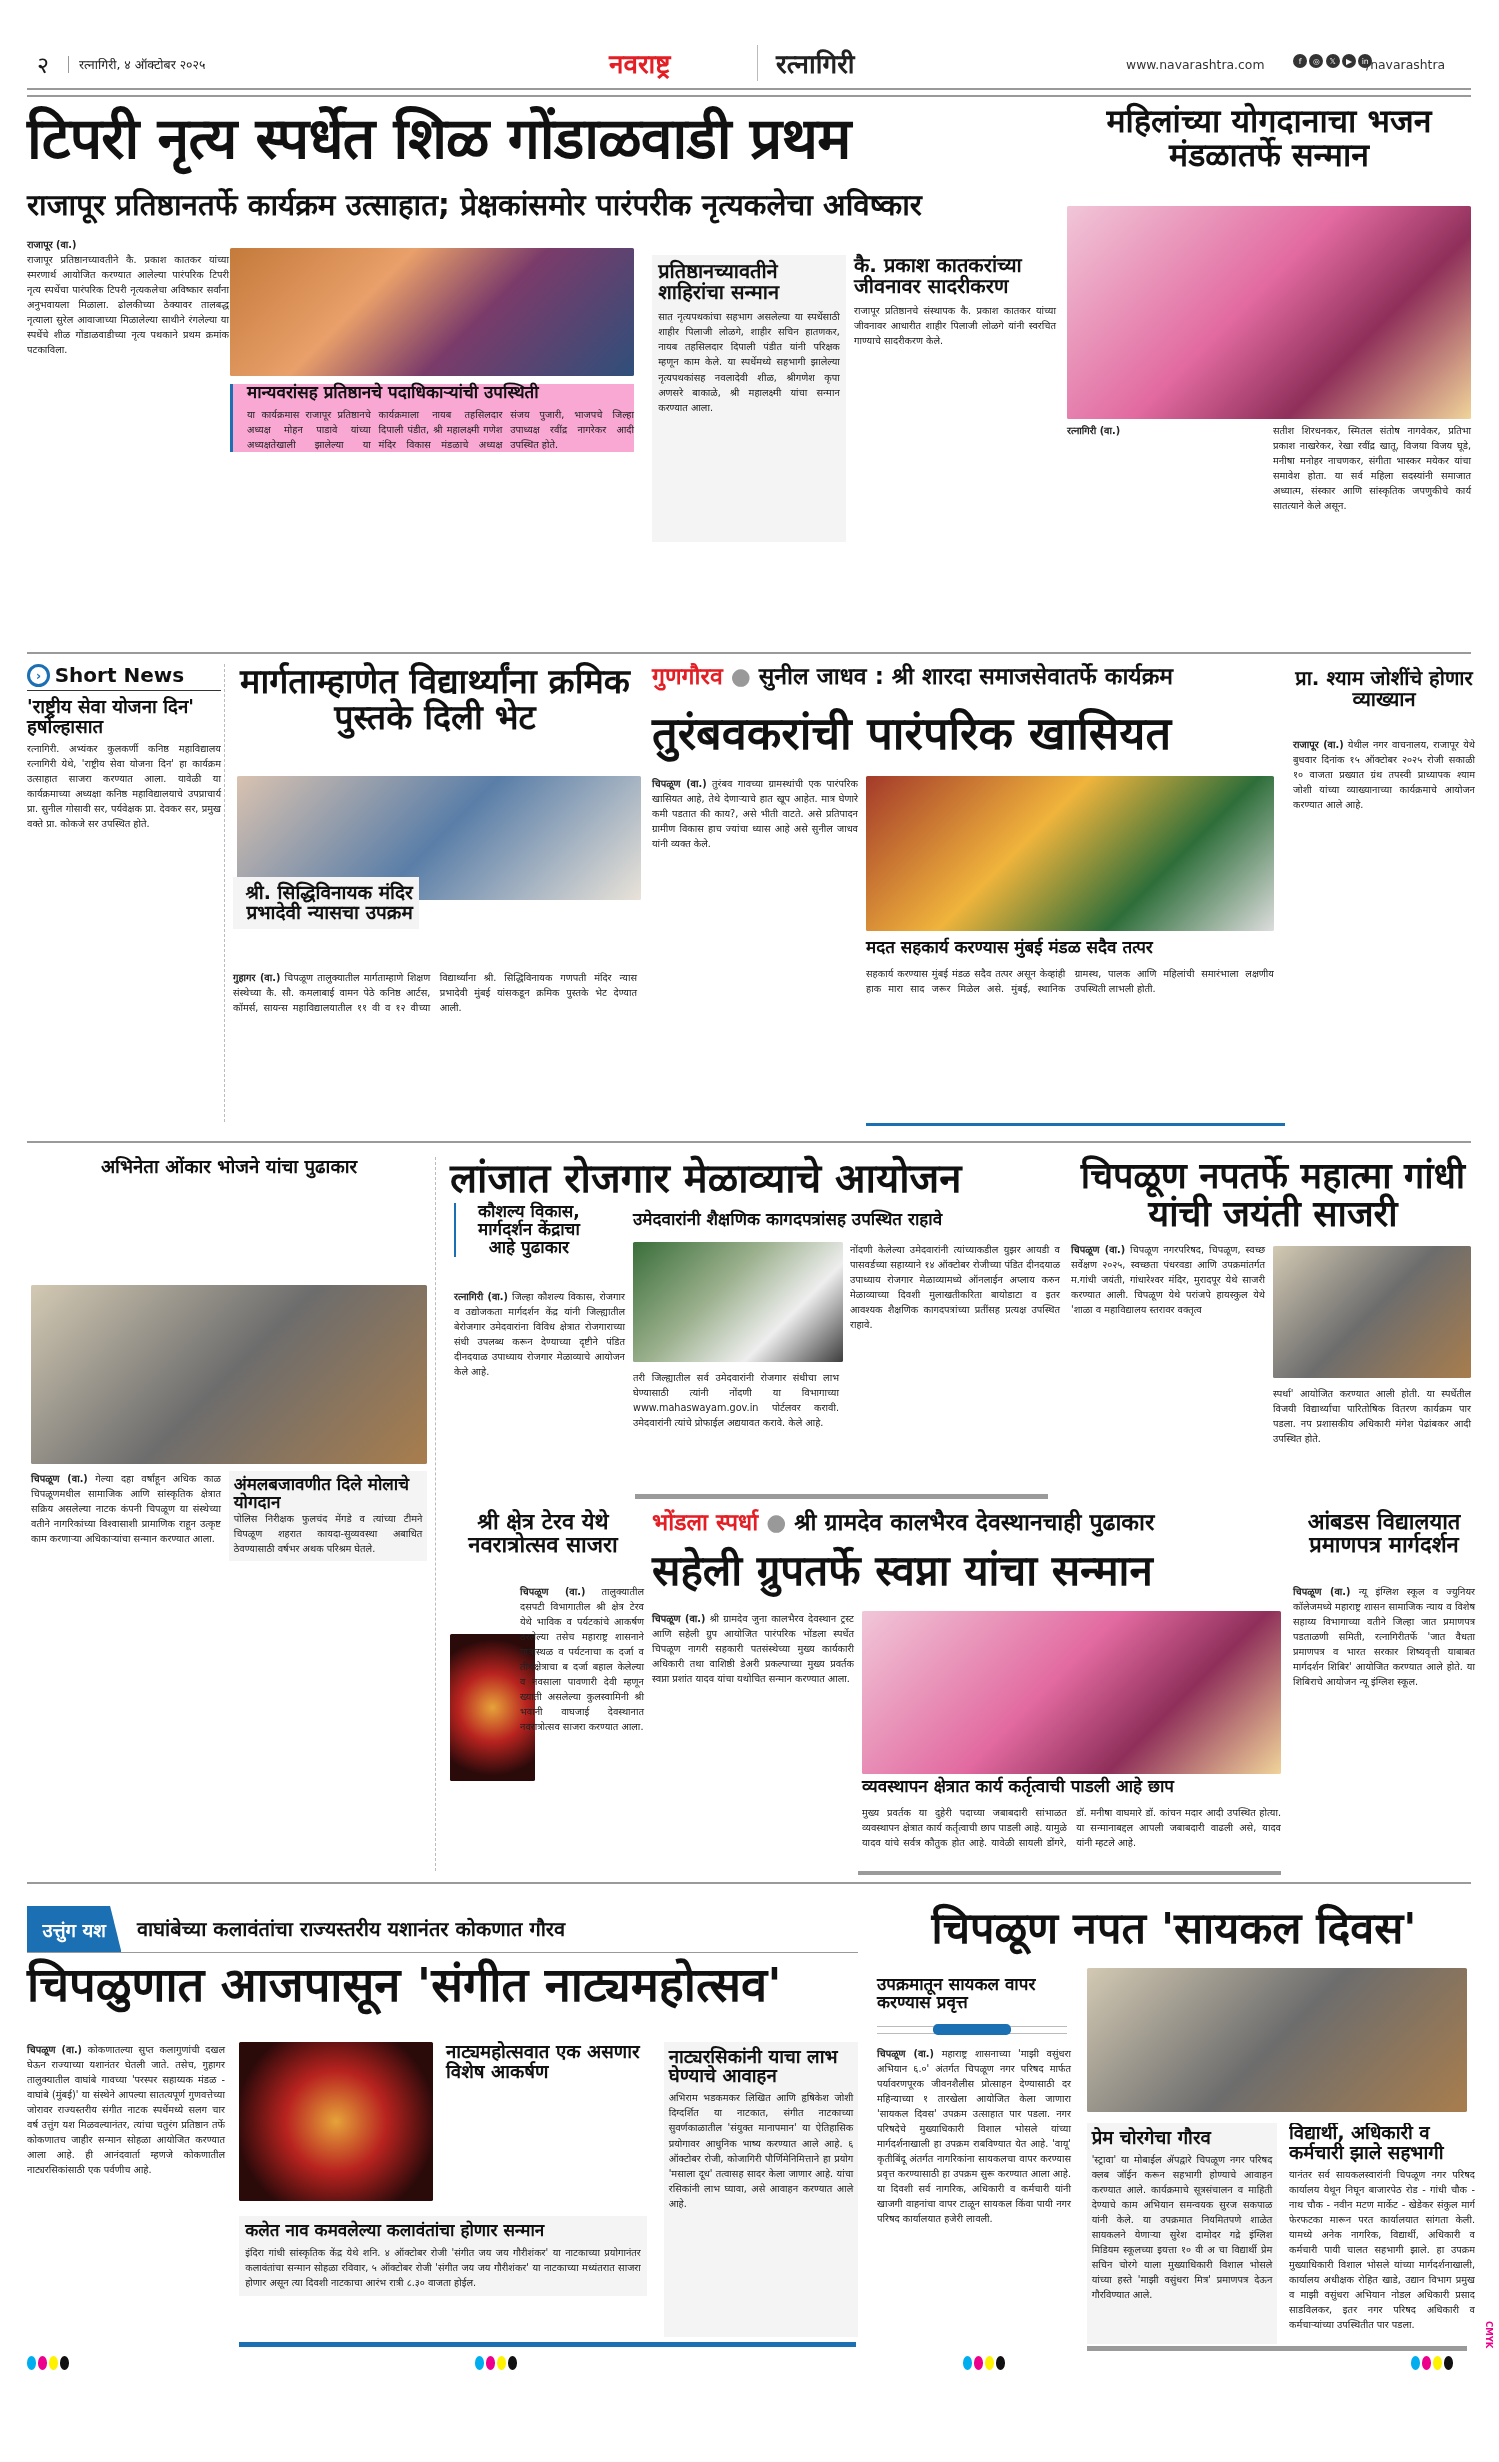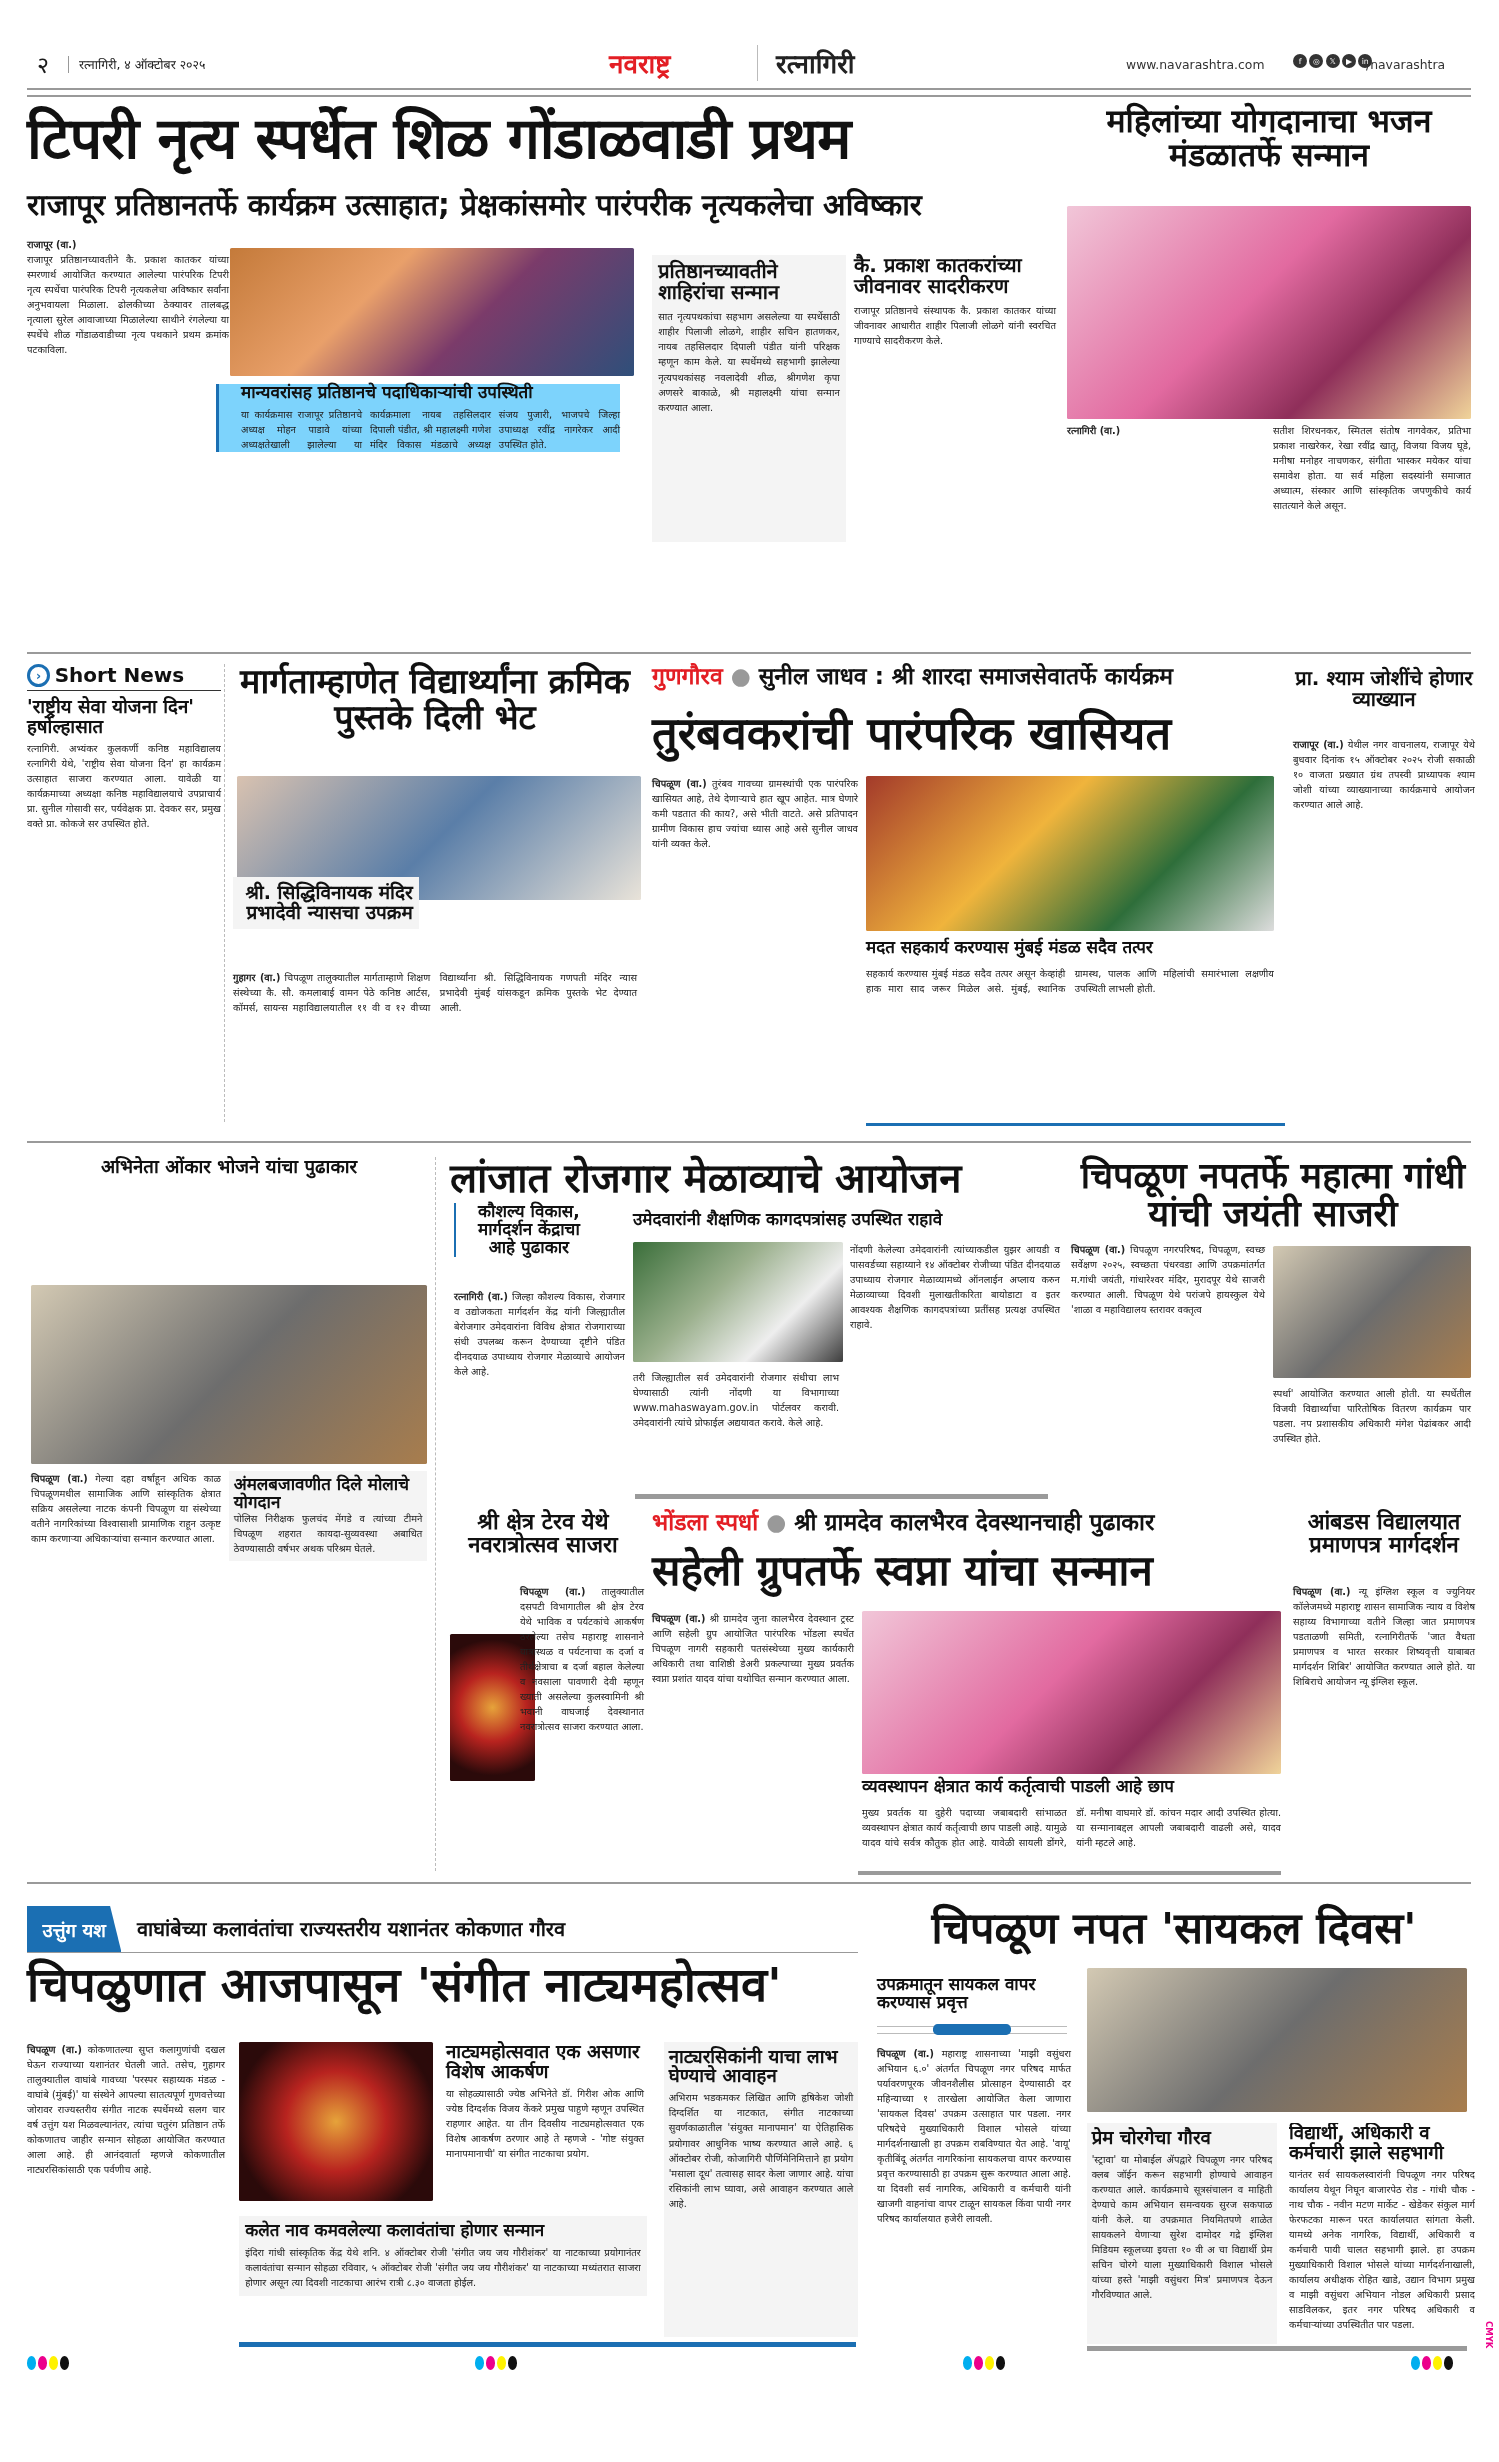--- a/index.html
+++ b/index.html
@@ -53,21 +53,21 @@
 </div>
 <div class="abs rule"></div>
 
 <div class="abs h1" style="left:27px;top:109px;width:1032px;font-size:57px;letter-spacing:-0.8px">टिपरी नृत्य स्पर्धेत शिळ गोंडाळवाडी प्रथम</div>
 <div class="abs h1" style="left:27px;top:190px;width:1032px;font-size:29.5px;font-weight:bold">राजापूर प्रतिष्ठानतर्फे कार्यक्रम उत्साहात; प्रेक्षकांसमोर पारंपरीक नृत्यकलेचा अविष्कार</div>
 <div class="abs" style="left:27px;top:237px;width:202px">
   <div class="body" style="font-weight:bold">राजापूर (वा.)</div>
   <div class="body">राजापूर प्रतिष्ठानच्यावतीने कै. प्रकाश कातकर यांच्या स्मरणार्थ आयोजित करण्यात आलेल्या पारंपरिक टिपरी नृत्य स्पर्धेचा पारंपरिक टिपरी नृत्यकलेचा अविष्कार सर्वांना अनुभवायला मिळाला. ढोलकीच्या ठेक्यावर तालबद्ध नृत्याला सुरेल आवाजाच्या मिळालेल्या साथीने रंगलेल्या या स्पर्धेचे शीळ गोंडाळवाडीच्या नृत्य पथकाने प्रथम क्रमांक पटकाविला.</div>
 </div>
 <div class="abs photo" style="left:230px;top:248px;width:404px;height:128px"></div>
-<div class="abs" style="left:216px;top:384px;width:404px;border-left:3.1px solid #1b6fb3;padding-left:22px;background:#7dd3fc">
+<div class="abs" style="left:230px;top:384px;width:404px;border-left:3.1px solid #1b6fb3;padding-left:14px;background:#f9a8d4">
   <div class="h1" style="font-size:17px;margin-bottom:4.7px">मान्यवरांसह प्रतिष्ठानचे पदाधिकाऱ्यांची उपस्थिती</div>
   <div class="body" style="column-count:3;column-gap:7.8px">या कार्यक्रमास राजापूर प्रतिष्ठानचे अध्यक्ष मोहन पाडावे यांच्या अध्यक्षतेखाली झालेल्या या कार्यक्रमाला नायब तहसिलदार दिपाली पंडीत, श्री महालक्ष्मी गणेश मंदिर विकास मंडळाचे अध्यक्ष संजय पुजारी, भाजपचे जिल्हा उपाध्यक्ष रवींद्र नागरेकर आदी उपस्थित होते.</div>
 </div>
 <div class="abs box" style="left:652px;top:255px;width:194px;height:287px;padding:6.2px">
   <div class="h1" style="font-size:20px;margin-bottom:6.2px">प्रतिष्ठानच्यावतीने शाहिरांचा सन्मान</div>
   <div class="body">सात नृत्यपथकांचा सहभाग असलेल्या या स्पर्धेसाठी शाहीर पिलाजी लोळगे, शाहीर सचिन हातणकर, नायब तहसिलदार दिपाली पंडीत यांनी परिक्षक म्हणून काम केले. या स्पर्धेमध्ये सहभागी झालेल्या नृत्यपथकांसह नवलादेवी शीळ, श्रीगणेश कृपा अणसरे बाकाळे, श्री महालक्ष्मी यांचा सन्मान करण्यात आला.</div>
 </div>
 <div class="abs" style="left:854px;top:255px;width:202px">
   <div class="h1" style="font-size:20px;margin-bottom:6.2px">कै. प्रकाश कातकरांच्या जीवनावर सादरीकरण</div>
   <div class="body">राजापूर प्रतिष्ठानचे संस्थापक कै. प्रकाश कातकर यांच्या जीवनावर आधारीत शाहीर पिलाजी लोळगे यांनी स्वरचित गाण्याचे सादरीकरण केले.</div>
@@ -180,21 +180,20 @@
   <div class="tag" style="height:100%;padding:0 15.5px;display:flex;align-items:center;font-size:18.6px;clip-path:polygon(0 0,88% 0,100% 100%,0 100%)">उत्तुंग यश</div>
   <div class="h1" style="font-size:20px;margin-left:15.5px">वाघांबेच्या कलावंतांचा राज्यस्तरीय यशानंतर कोकणात गौरव</div>
 </div>
 <div class="abs h1" style="left:27px;top:1960px;width:831px;font-size:47px">चिपळुणात आजपासून 'संगीत नाट्यमहोत्सव'</div>
 <div class="abs" style="left:27px;top:2042px;width:198px">
   <div class="body"><b>चिपळूण (वा.)</b> <span>कोकणातल्या सुप्त कलागुणांची दखल घेऊन राज्याच्या यशानंतर घेतली जाते. तसेच, गुहागर तालुक्यातील वाघांबे गावच्या 'परस्पर सहाय्यक मंडळ - वाघांबे (मुंबई)' या संस्थेने आपल्या सातत्यपूर्ण गुणवत्तेच्या जोरावर राज्यस्तरीय संगीत नाटक स्पर्धेमध्ये सलग चार वर्ष उत्तुंग यश मिळवल्यानंतर, त्यांचा चतुरंग प्रतिष्ठान तर्फे कोकणातच जाहीर सन्मान सोहळा आयोजित करण्यात आला आहे. ही आनंदवार्ता म्हणजे कोकणातील नाट्यरसिकांसाठी एक पर्वणीच आहे.</span></div>
 </div>
 <div class="abs photo r" style="left:239px;top:2042px;width:194px;height:159px"></div>
 <div class="abs" style="left:446px;top:2042px;width:198px">
   <div class="h1" style="font-size:18.6px;margin-bottom:4.7px">नाट्यमहोत्सवात एक असणार विशेष आकर्षण</div>
-  <div class="body">या सोहळ्यासाठी ज्येष्ठ अभिनेते डॉ. गिरीश ओक आणि ज्येष्ठ दिग्दर्शक विजय केंकरे प्रमुख पाहुणे म्हणून उपस्थित राहणार आहेत. या तीन दिवसीय नाट्यमहोत्सवात एक विशेष आकर्षण ठरणार आहे ते म्हणजे - 'गोष्ट संयुक्त मानापमानाची' या संगीत नाटकाचा प्रयोग.</div>
 </div>
 <div class="abs box" style="left:664px;top:2042px;width:194px;height:295px;padding:4.7px">
   <div class="h1" style="font-size:18.6px;margin-bottom:4.7px">नाट्यरसिकांनी याचा लाभ घेण्याचे आवाहन</div>
   <div class="body">अभिराम भडकमकर लिखित आणि हृषिकेश जोशी दिग्दर्शित या नाटकात, संगीत नाटकाच्या सुवर्णकाळातील 'संयुक्त मानापमान' या ऐतिहासिक प्रयोगावर आधुनिक भाष्य करण्यात आले आहे. ६ ऑक्टोबर रोजी, कोजागिरी पौर्णिमेनिमित्ताने हा प्रयोग 'मसाला दूध' तत्वासह सादर केला जाणार आहे. यांचा रसिकांनी लाभ घ्यावा, असे आवाहन करण्यात आले आहे.</div>
 </div>
 <div class="abs box" style="left:239px;top:2216px;width:408px;padding:6.2px">
   <div class="h1" style="font-size:17px;margin-bottom:4.7px">कलेत नाव कमवलेल्या कलावंतांचा होणार सन्मान</div>
   <div class="body">इंदिरा गांधी सांस्कृतिक केंद्र येथे शनि. ४ ऑक्टोबर रोजी 'संगीत जय जय गौरीशंकर' या नाटकाच्या प्रयोगानंतर कलावंतांचा सन्मान सोहळा रविवार, ५ ऑक्टोबर रोजी 'संगीत जय जय गौरीशंकर' या नाटकाच्या मध्यंतरात साजरा होणार असून त्या दिवशी नाटकाचा आरंभ रात्री ८.३० वाजता होईल.</div>
 </div>
 <div class="abs bar-blue" style="left:239px;top:2342px;width:617px;height:4.7px"></div>

